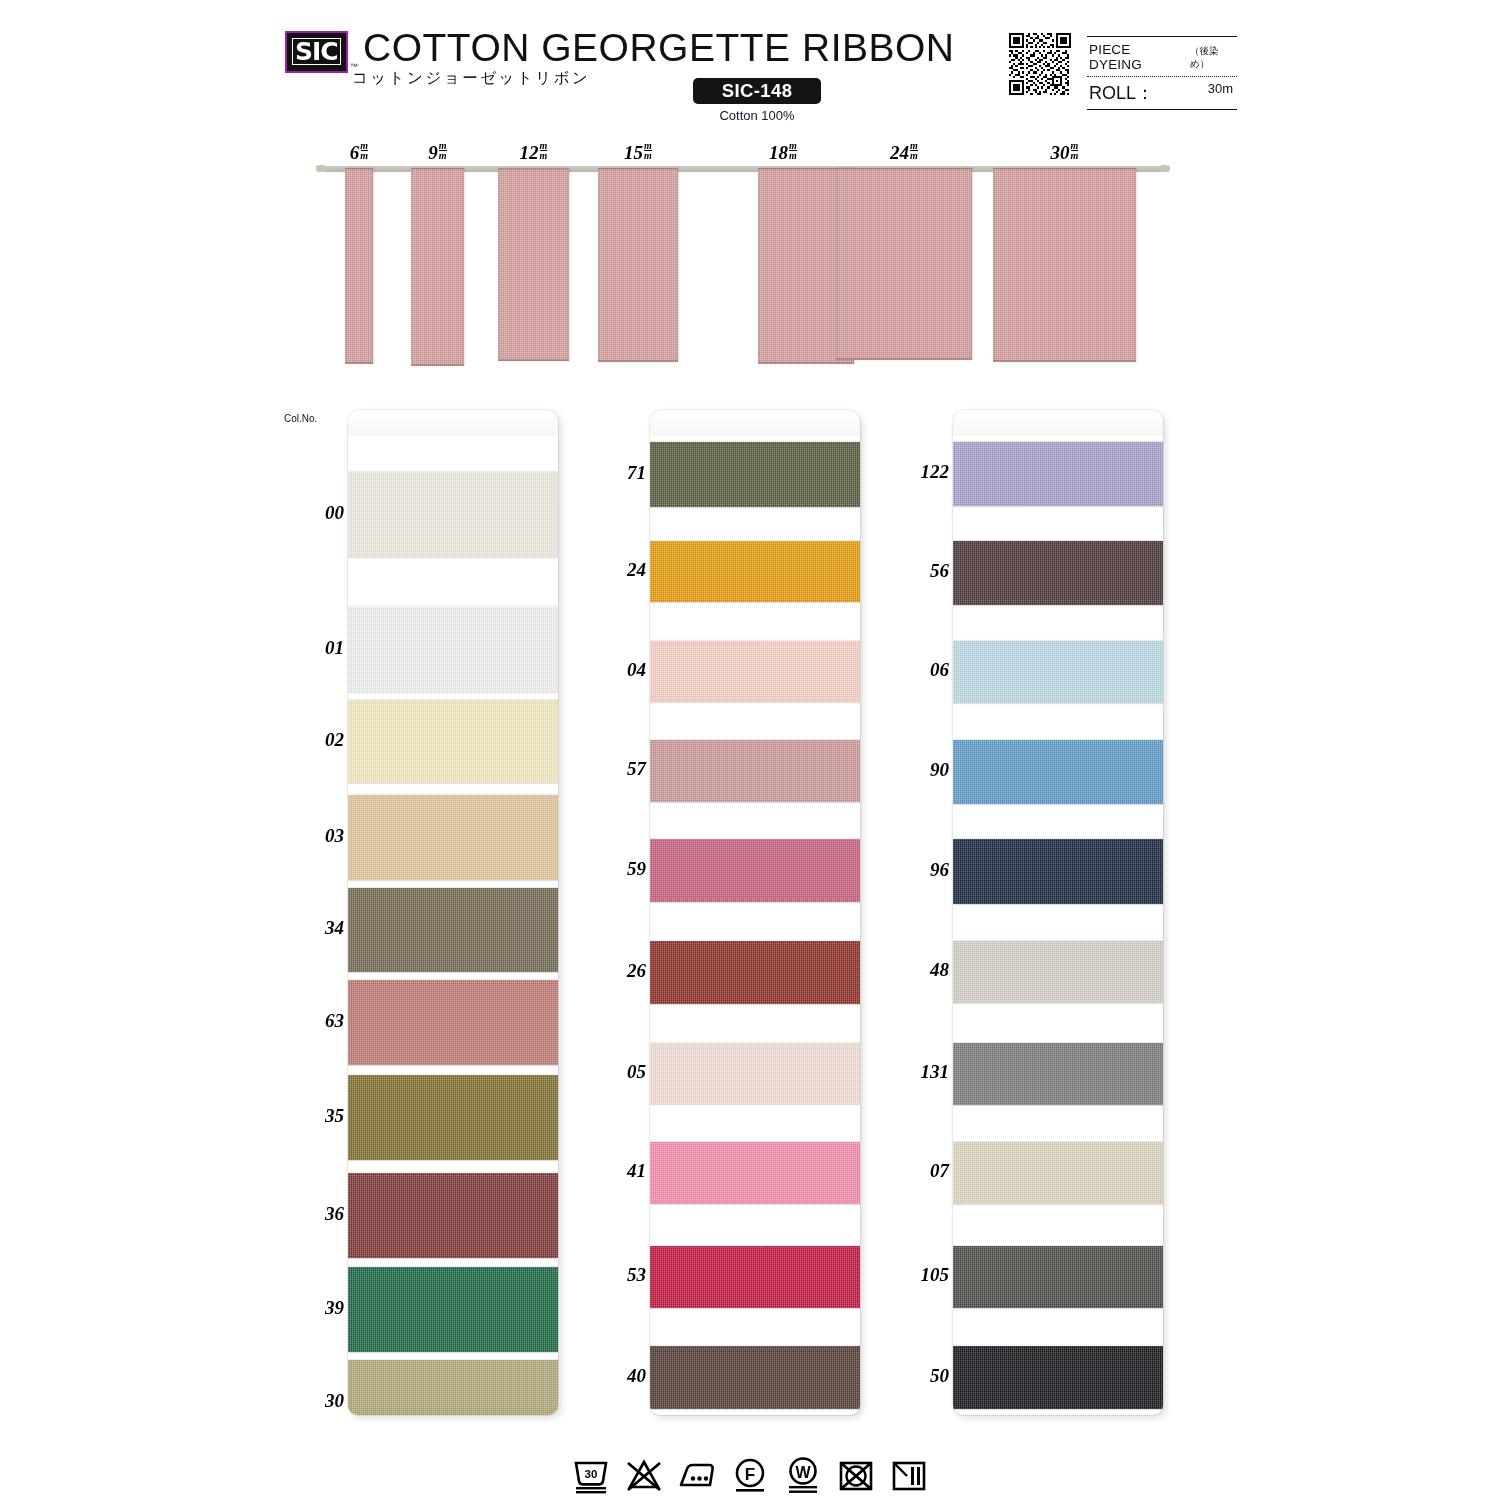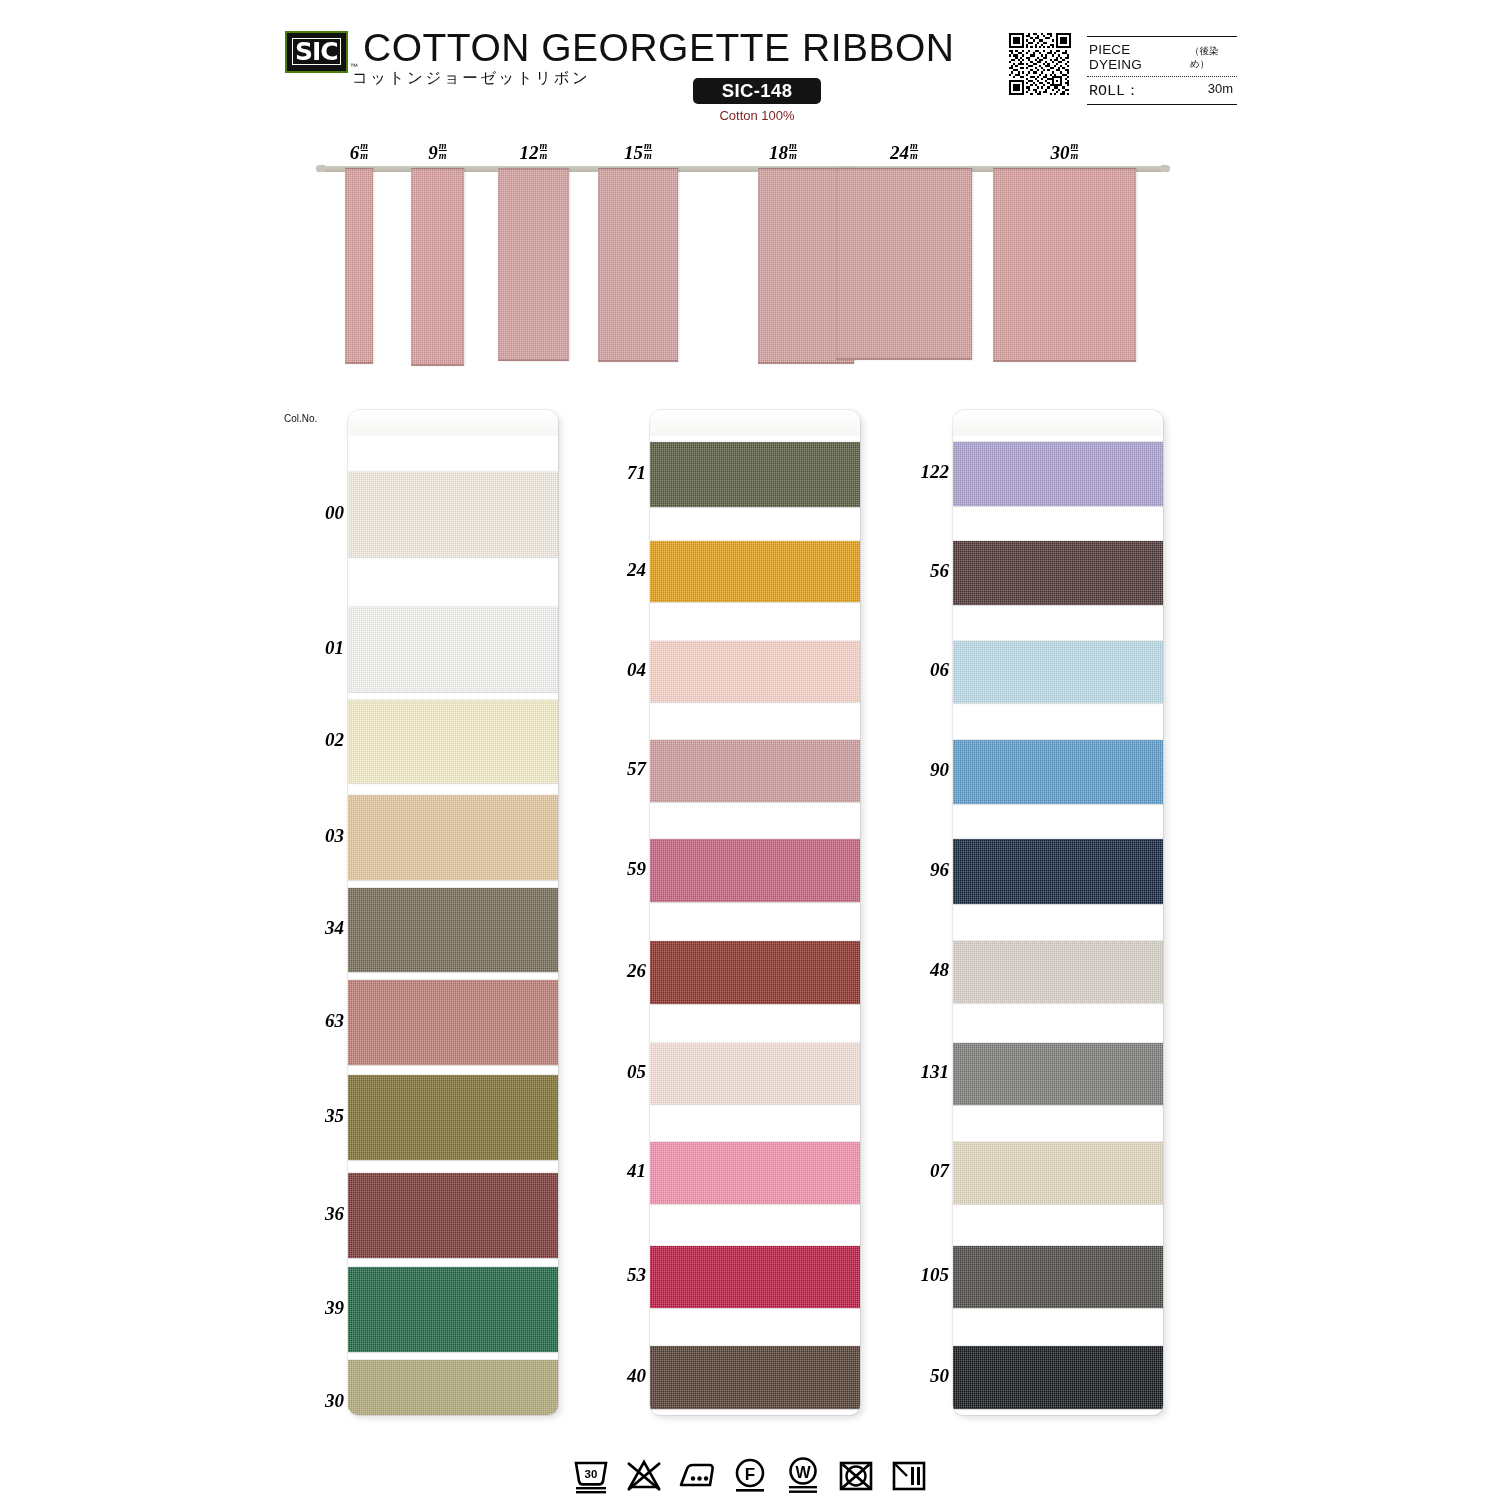--- a/index.html
+++ b/index.html
@@ -15,21 +15,21 @@
   
   .header { position: absolute; left: 0; top: 0; width: 1500px; height: 130px; }
 
   .logo-wrap { position: absolute; left: 285px; top: 31px; display: flex; align-items: flex-end; }
   .logo-box {
     background: #111; color: #fff;
     font-family: "DejaVu Sans", sans-serif;
     font-weight: 700; font-size: 25px; line-height: 1;
     letter-spacing: -1px;
     padding: 5px 5px 6px 5px;
-    border: 2px solid #4d7c0f;
+    border: 2px solid #a21caf;
   }
   .logo-box span { display: inline-block; border: 1.5px solid #fff; padding: 0px 2px; }
   .logo-tm { font-size: 8px; color: #222; margin-left: 2px; margin-bottom: 2px; }
 
   .title-main {
     position: absolute; left: 363px; top: 26px;
     font-size: 39px; font-weight: 400; letter-spacing: 0.5px;
     font-family: "Liberation Sans", sans-serif;
     white-space: nowrap;
   }
@@ -42,37 +42,37 @@
   .code-badge {
     position: absolute; left: 693px; top: 78px;
     width: 128px; height: 26px;
     background: #141414; border-radius: 5px;
     color: #fff; font-size: 18.5px; font-weight: 700;
     display: flex; align-items: center; justify-content: center;
     letter-spacing: 0.4px;
   }
   .composition {
     position: absolute; left: 693px; top: 108px; width: 128px;
-    text-align: center; font-size: 13px; color: #7f1d1d;
+    text-align: center; font-size: 13px; color: #0f172a;
   }
 
   
   .qr { position: absolute; left: 1009px; top: 33px; width: 62px; height: 62px; }
   .qr canvas, .qr .qrgrid { display: block; }
   .qrgrid { width: 62px; height: 62px; }
 
   .spec { position: absolute; left: 1087px; top: 36px; width: 150px; }
   .spec .rule-top { border-top: 1.4px solid #111; width: 150px; }
   .spec .rule-dot { border-top: 1.6px dotted #222; width: 150px; margin-top: 1px; }
   .spec .rule-bot { border-top: 1.4px solid #111; width: 150px; }
   .spec-row1 { display: flex; align-items: baseline; padding: 5px 0 3px 2px; }
   .spec-row1 .lbl { font-size: 13.5px; letter-spacing: 0.2px; }
   .spec-row1 .jp { font-size: 9.5px; font-family: "DejaVu Sans", sans-serif; margin-left: 4px; }
   .spec-row2 { display: flex; justify-content: space-between; padding: 4px 4px 4px 2px; }
-  .spec-row2 .lbl { font-size: 15px; font-family: Liberation Mono, monospace; }
+  .spec-row2 .lbl { font-size: 18px; }
   .spec-row2 .val { font-size: 13px; text-align: center; }
 
   
   .widths { position: absolute; left: 0; top: 135px; width: 1500px; height: 240px; }
   .rail {
     position: absolute; left: 322px; top: 31px; width: 842px; height: 6px;
     background: linear-gradient(#cfccc2, #b9b5a8);
     border-radius: 3px;
   }
   .rail::before {

